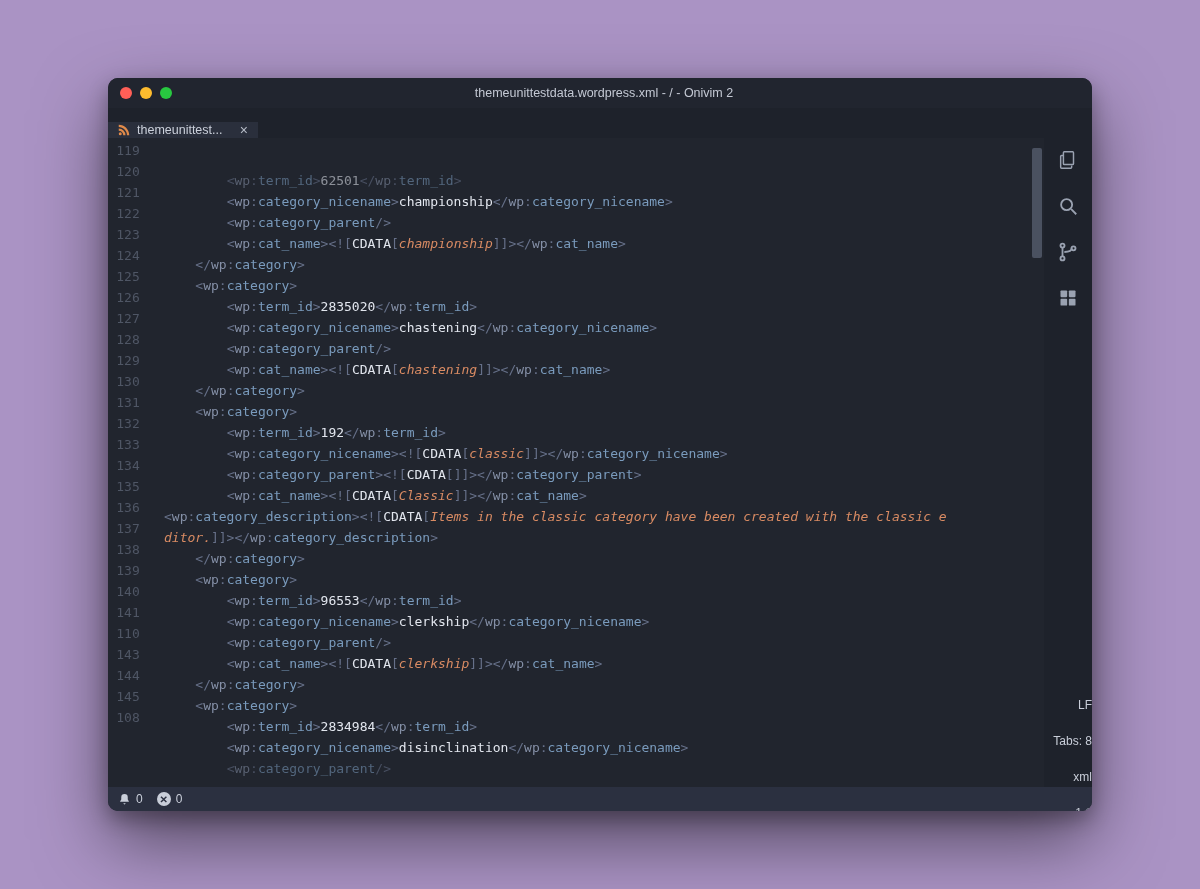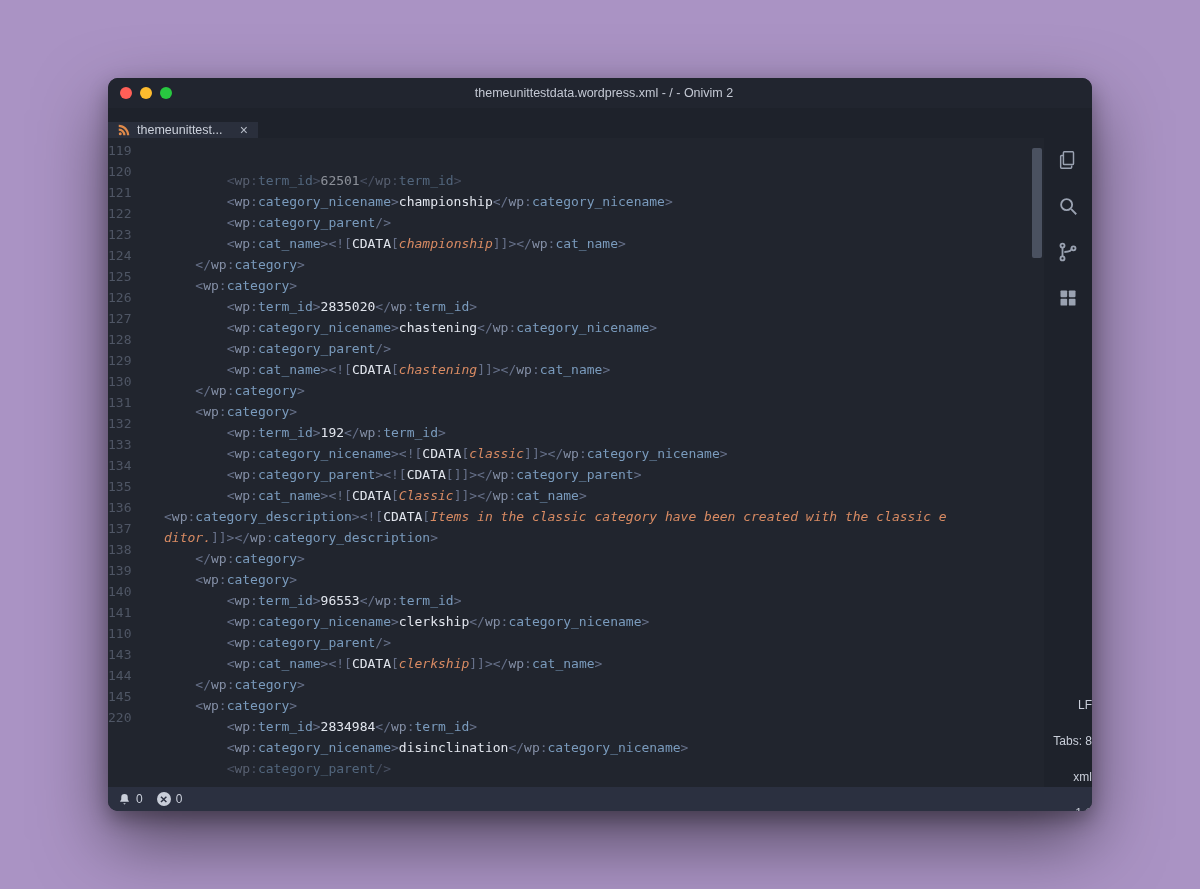--- a/index.html
+++ b/index.html
@@ -89,21 +89,21 @@
     display: flex;
     min-width: 0;
   }
   .gutter {
     width: 50px;
     background: #21252e;
     flex: 0 0 auto;
     color: #4f5665;
     font-family: "Menlo","Consolas",monospace;
     font-size: 13px;
-    text-align: left;
+    text-align: center;
     padding-right: 10px;
     padding-top: 2px;
   }
   .gutter .ln { height: 21px; line-height: 21px; }
   .code {
     flex: 1 1 auto;
     background: #21252e;
     font-family: "Menlo","Consolas",monospace;
     font-size: 13px;
     color: #cdd2dd;
@@ -230,21 +230,21 @@
           <div class="ln">136</div>
           <div class="ln">137</div>
           <div class="ln">138</div>
           <div class="ln">139</div>
           <div class="ln">140</div>
           <div class="ln">141</div>
           <div class="ln">110</div>
           <div class="ln">143</div>
           <div class="ln">144</div>
           <div class="ln">145</div>
-          <div class="ln">220</div>
+          <div class="ln">108</div>
         </div>
       <div class="code" id="code">
         <div class="line" style="opacity: 0.55;">        <span class="c-punct">&lt;</span><span class="c-ns">wp</span><span class="c-punct">:</span><span class="c-tag">term_id</span><span class="c-punct">&gt;</span><span class="c-text">62501</span><span class="c-punct">&lt;/</span><span class="c-ns">wp</span><span class="c-punct">:</span><span class="c-tag">term_id</span><span class="c-punct">&gt;</span></div><div class="line">        <span class="c-punct">&lt;</span><span class="c-ns">wp</span><span class="c-punct">:</span><span class="c-tag">category_nicename</span><span class="c-punct">&gt;</span><span class="c-text">championship</span><span class="c-punct">&lt;/</span><span class="c-ns">wp</span><span class="c-punct">:</span><span class="c-tag">category_nicename</span><span class="c-punct">&gt;</span></div><div class="line">        <span class="c-punct">&lt;</span><span class="c-ns">wp</span><span class="c-punct">:</span><span class="c-tag">category_parent</span><span class="c-punct">/&gt;</span></div><div class="line">        <span class="c-punct">&lt;</span><span class="c-ns">wp</span><span class="c-punct">:</span><span class="c-tag">cat_name</span><span class="c-punct">&gt;</span><span class="c-punct">&lt;![</span><span class="c-text">CDATA</span><span class="c-punct">[</span><span class="c-cdata">championship</span><span class="c-punct">]]&gt;</span><span class="c-punct">&lt;/</span><span class="c-ns">wp</span><span class="c-punct">:</span><span class="c-tag">cat_name</span><span class="c-punct">&gt;</span></div><div class="line">    <span class="c-punct">&lt;/</span><span class="c-ns">wp</span><span class="c-punct">:</span><span class="c-tag">category</span><span class="c-punct">&gt;</span></div><div class="line">    <span class="c-punct">&lt;</span><span class="c-ns">wp</span><span class="c-punct">:</span><span class="c-tag">category</span><span class="c-punct">&gt;</span></div><div class="line">        <span class="c-punct">&lt;</span><span class="c-ns">wp</span><span class="c-punct">:</span><span class="c-tag">term_id</span><span class="c-punct">&gt;</span><span class="c-text">2835020</span><span class="c-punct">&lt;/</span><span class="c-ns">wp</span><span class="c-punct">:</span><span class="c-tag">term_id</span><span class="c-punct">&gt;</span></div><div class="line">        <span class="c-punct">&lt;</span><span class="c-ns">wp</span><span class="c-punct">:</span><span class="c-tag">category_nicename</span><span class="c-punct">&gt;</span><span class="c-text">chastening</span><span class="c-punct">&lt;/</span><span class="c-ns">wp</span><span class="c-punct">:</span><span class="c-tag">category_nicename</span><span class="c-punct">&gt;</span></div><div class="line">        <span class="c-punct">&lt;</span><span class="c-ns">wp</span><span class="c-punct">:</span><span class="c-tag">category_parent</span><span class="c-punct">/&gt;</span></div><div class="line">        <span class="c-punct">&lt;</span><span class="c-ns">wp</span><span class="c-punct">:</span><span class="c-tag">cat_name</span><span class="c-punct">&gt;</span><span class="c-punct">&lt;![</span><span class="c-text">CDATA</span><span class="c-punct">[</span><span class="c-cdata">chastening</span><span class="c-punct">]]&gt;</span><span class="c-punct">&lt;/</span><span class="c-ns">wp</span><span class="c-punct">:</span><span class="c-tag">cat_name</span><span class="c-punct">&gt;</span></div><div class="line">    <span class="c-punct">&lt;/</span><span class="c-ns">wp</span><span class="c-punct">:</span><span class="c-tag">category</span><span class="c-punct">&gt;</span></div><div class="line">    <span class="c-punct">&lt;</span><span class="c-ns">wp</span><span class="c-punct">:</span><span class="c-tag">category</span><span class="c-punct">&gt;</span></div><div class="line">        <span class="c-punct">&lt;</span><span class="c-ns">wp</span><span class="c-punct">:</span><span class="c-tag">term_id</span><span class="c-punct">&gt;</span><span class="c-text">192</span><span class="c-punct">&lt;/</span><span class="c-ns">wp</span><span class="c-punct">:</span><span class="c-tag">term_id</span><span class="c-punct">&gt;</span></div><div class="line">        <span class="c-punct">&lt;</span><span class="c-ns">wp</span><span class="c-punct">:</span><span class="c-tag">category_nicename</span><span class="c-punct">&gt;</span><span class="c-punct">&lt;![</span><span class="c-text">CDATA</span><span class="c-punct">[</span><span class="c-cdata">classic</span><span class="c-punct">]]&gt;</span><span class="c-punct">&lt;/</span><span class="c-ns">wp</span><span class="c-punct">:</span><span class="c-tag">category_nicename</span><span class="c-punct">&gt;</span></div><div class="line">        <span class="c-punct">&lt;</span><span class="c-ns">wp</span><span class="c-punct">:</span><span class="c-tag">category_parent</span><span class="c-punct">&gt;</span><span class="c-punct">&lt;![</span><span class="c-text">CDATA</span><span class="c-punct">[</span><span class="c-cdata"></span><span class="c-punct">]]&gt;</span><span class="c-punct">&lt;/</span><span class="c-ns">wp</span><span class="c-punct">:</span><span class="c-tag">category_parent</span><span class="c-punct">&gt;</span></div><div class="line">        <span class="c-punct">&lt;</span><span class="c-ns">wp</span><span class="c-punct">:</span><span class="c-tag">cat_name</span><span class="c-punct">&gt;</span><span class="c-punct">&lt;![</span><span class="c-text">CDATA</span><span class="c-punct">[</span><span class="c-cdata">Classic</span><span class="c-punct">]]&gt;</span><span class="c-punct">&lt;/</span><span class="c-ns">wp</span><span class="c-punct">:</span><span class="c-tag">cat_name</span><span class="c-punct">&gt;</span></div><div class="line"><span class="c-punct">&lt;</span><span class="c-ns">wp</span><span class="c-punct">:</span><span class="c-tag">category_description</span><span class="c-punct">&gt;</span><span class="c-punct">&lt;![</span><span class="c-text">CDATA</span><span class="c-punct">[</span><span class="c-cdata">Items in the classic category have been created with the classic e</span></div><div class="line"><span class="c-cdata">ditor.</span><span class="c-punct">]]&gt;</span><span class="c-punct">&lt;/</span><span class="c-ns">wp</span><span class="c-punct">:</span><span class="c-tag">category_description</span><span class="c-punct">&gt;</span></div><div class="line">    <span class="c-punct">&lt;/</span><span class="c-ns">wp</span><span class="c-punct">:</span><span class="c-tag">category</span><span class="c-punct">&gt;</span></div><div class="line">    <span class="c-punct">&lt;</span><span class="c-ns">wp</span><span class="c-punct">:</span><span class="c-tag">category</span><span class="c-punct">&gt;</span></div><div class="line">        <span class="c-punct">&lt;</span><span class="c-ns">wp</span><span class="c-punct">:</span><span class="c-tag">term_id</span><span class="c-punct">&gt;</span><span class="c-text">96553</span><span class="c-punct">&lt;/</span><span class="c-ns">wp</span><span class="c-punct">:</span><span class="c-tag">term_id</span><span class="c-punct">&gt;</span></div><div class="line">        <span class="c-punct">&lt;</span><span class="c-ns">wp</span><span class="c-punct">:</span><span class="c-tag">category_nicename</span><span class="c-punct">&gt;</span><span class="c-text">clerkship</span><span class="c-punct">&lt;/</span><span class="c-ns">wp</span><span class="c-punct">:</span><span class="c-tag">category_nicename</span><span class="c-punct">&gt;</span></div><div class="line">        <span class="c-punct">&lt;</span><span class="c-ns">wp</span><span class="c-punct">:</span><span class="c-tag">category_parent</span><span class="c-punct">/&gt;</span></div><div class="line">        <span class="c-punct">&lt;</span><span class="c-ns">wp</span><span class="c-punct">:</span><span class="c-tag">cat_name</span><span class="c-punct">&gt;</span><span class="c-punct">&lt;![</span><span class="c-text">CDATA</span><span class="c-punct">[</span><span class="c-cdata">clerkship</span><span class="c-punct">]]&gt;</span><span class="c-punct">&lt;/</span><span class="c-ns">wp</span><span class="c-punct">:</span><span class="c-tag">cat_name</span><span class="c-punct">&gt;</span></div><div class="line">    <span class="c-punct">&lt;/</span><span class="c-ns">wp</span><span class="c-punct">:</span><span class="c-tag">category</span><span class="c-punct">&gt;</span></div><div class="line">    <span class="c-punct">&lt;</span><span class="c-ns">wp</span><span class="c-punct">:</span><span class="c-tag">category</span><span class="c-punct">&gt;</span></div><div class="line">        <span class="c-punct">&lt;</span><span class="c-ns">wp</span><span class="c-punct">:</span><span class="c-tag">term_id</span><span class="c-punct">&gt;</span><span class="c-text">2834984</span><span class="c-punct">&lt;/</span><span class="c-ns">wp</span><span class="c-punct">:</span><span class="c-tag">term_id</span><span class="c-punct">&gt;</span></div><div class="line">        <span class="c-punct">&lt;</span><span class="c-ns">wp</span><span class="c-punct">:</span><span class="c-tag">category_nicename</span><span class="c-punct">&gt;</span><span class="c-text">disinclination</span><span class="c-punct">&lt;/</span><span class="c-ns">wp</span><span class="c-punct">:</span><span class="c-tag">category_nicename</span><span class="c-punct">&gt;</span></div><div class="line" style="opacity: 0.55;">        <span class="c-punct">&lt;</span><span class="c-ns">wp</span><span class="c-punct">:</span><span class="c-tag">category_parent</span><span class="c-punct">/&gt;</span></div><div class="scrollbar-track">
           <div class="scrollbar-thumb"></div>
         </div>
       </div>
     </div>
     <div class="activitybar">
       <div class="aicon">
         <svg viewBox="0 0 24 24" width="22" height="22" fill="none" stroke="currentColor" stroke-width="1.6">

